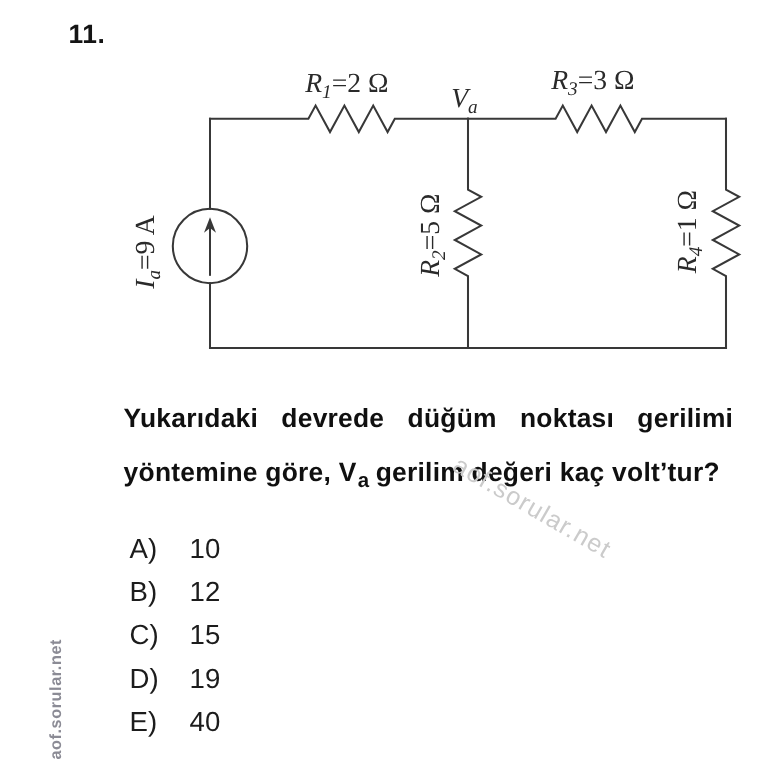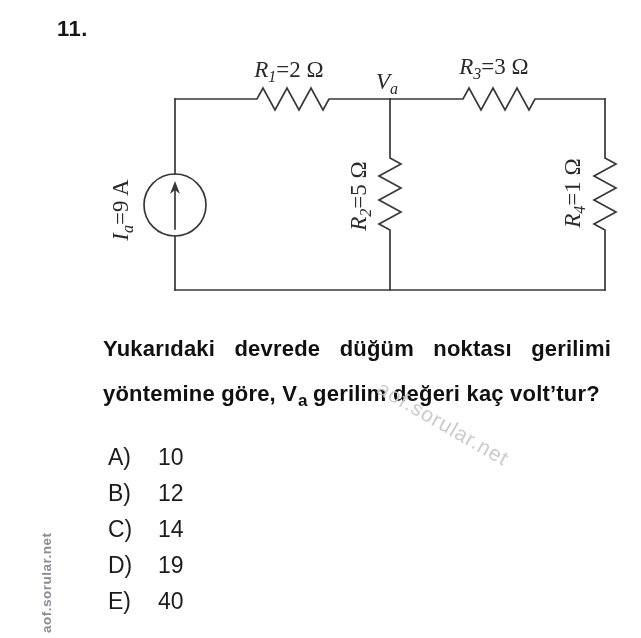--- a/index.html
+++ b/index.html
@@ -104,21 +104,21 @@
     <div class="opt-row">
       <span class="opt-letter">A)</span>
       <span class="opt-value">10</span>
     </div>
     <div class="opt-row">
       <span class="opt-letter">B)</span>
       <span class="opt-value">12</span>
     </div>
     <div class="opt-row">
       <span class="opt-letter">C)</span>
-      <span class="opt-value">14</span>
+      <span class="opt-value">15</span>
     </div>
     <div class="opt-row">
       <span class="opt-letter">D)</span>
       <span class="opt-value">19</span>
     </div>
     <div class="opt-row">
       <span class="opt-letter">E)</span>
       <span class="opt-value">40</span>
     </div>
   </div>

